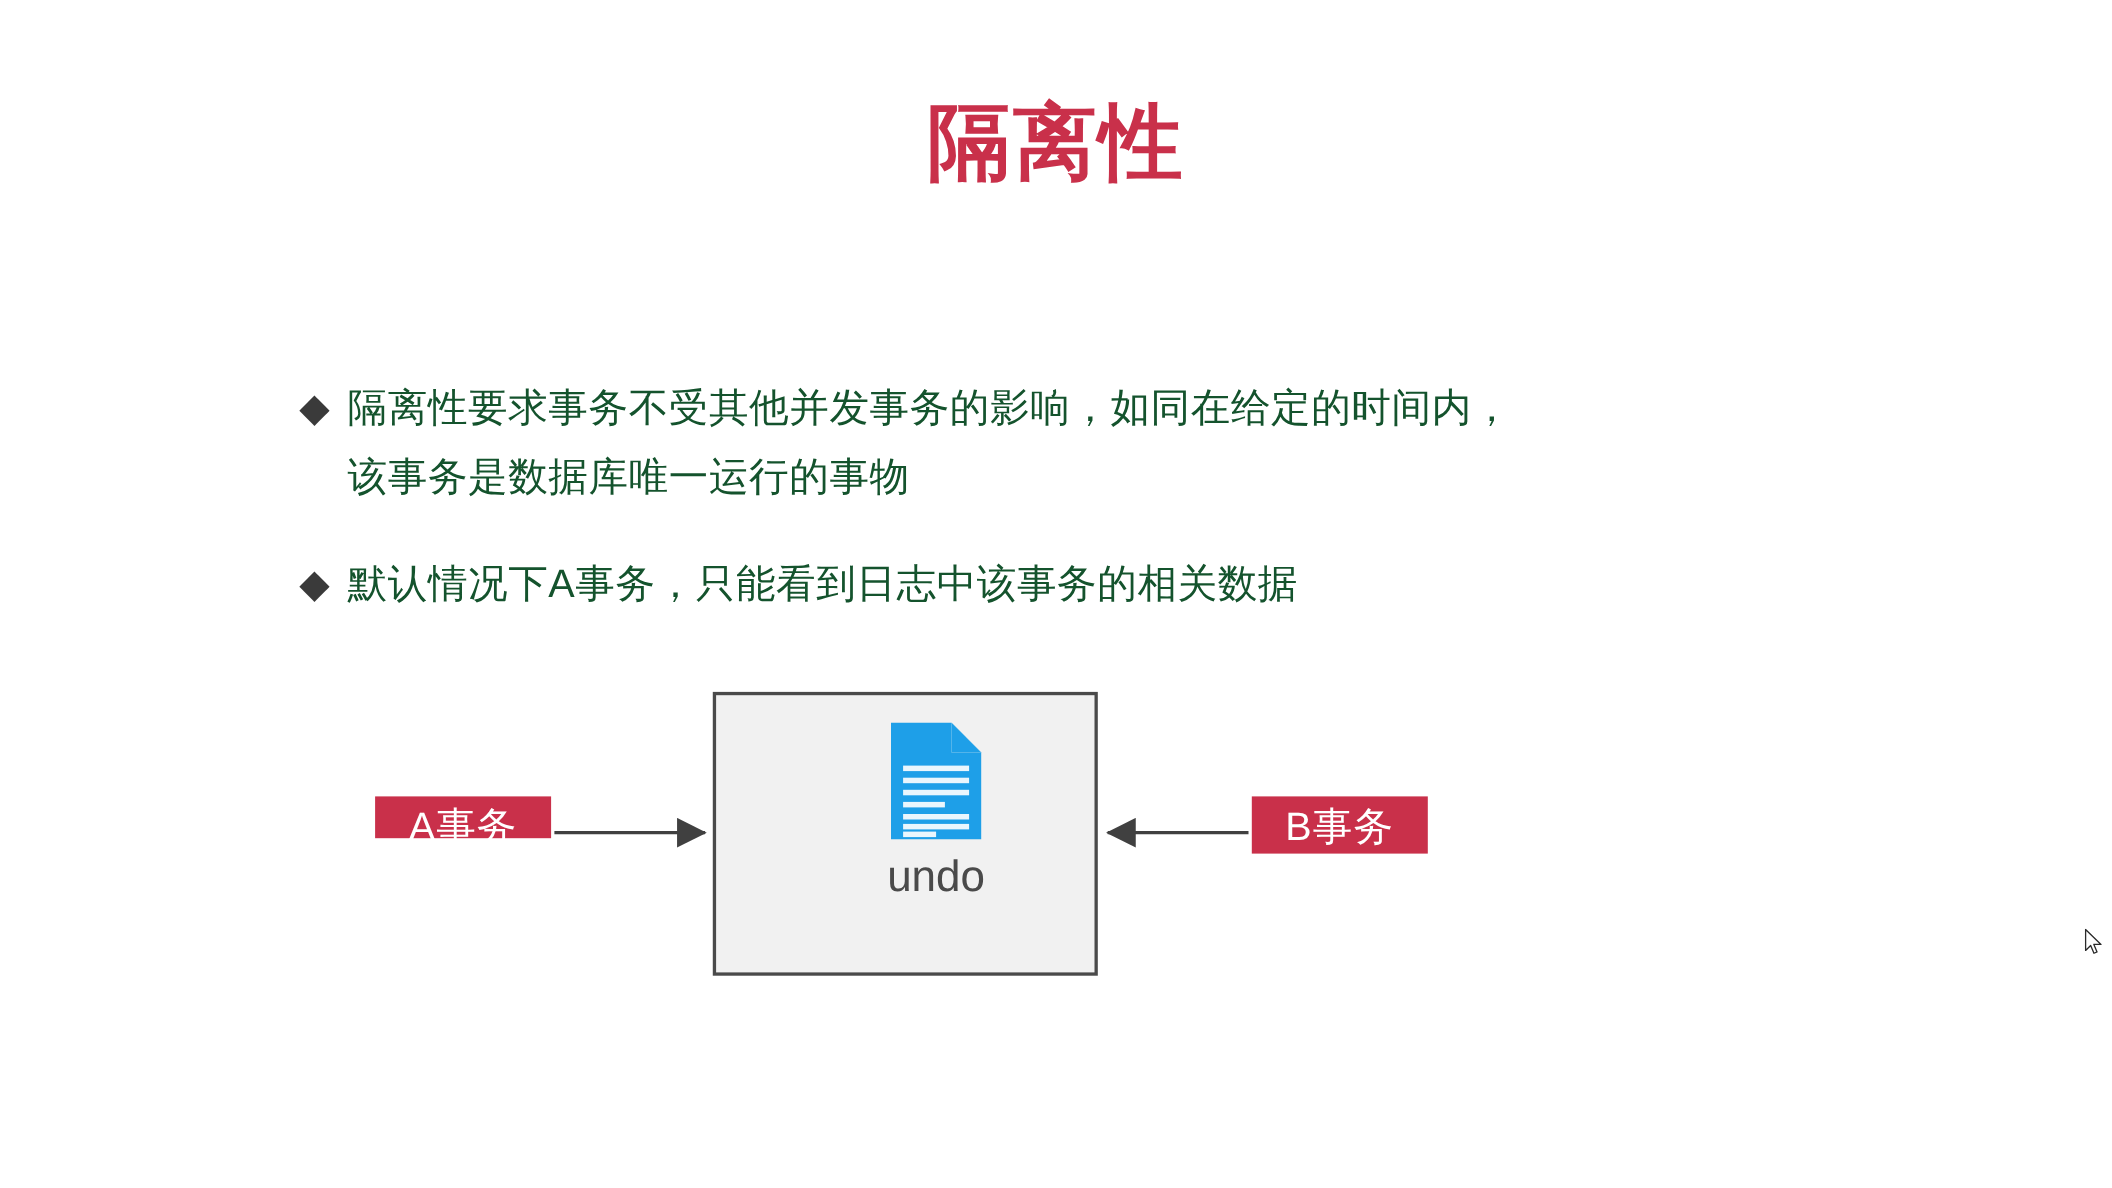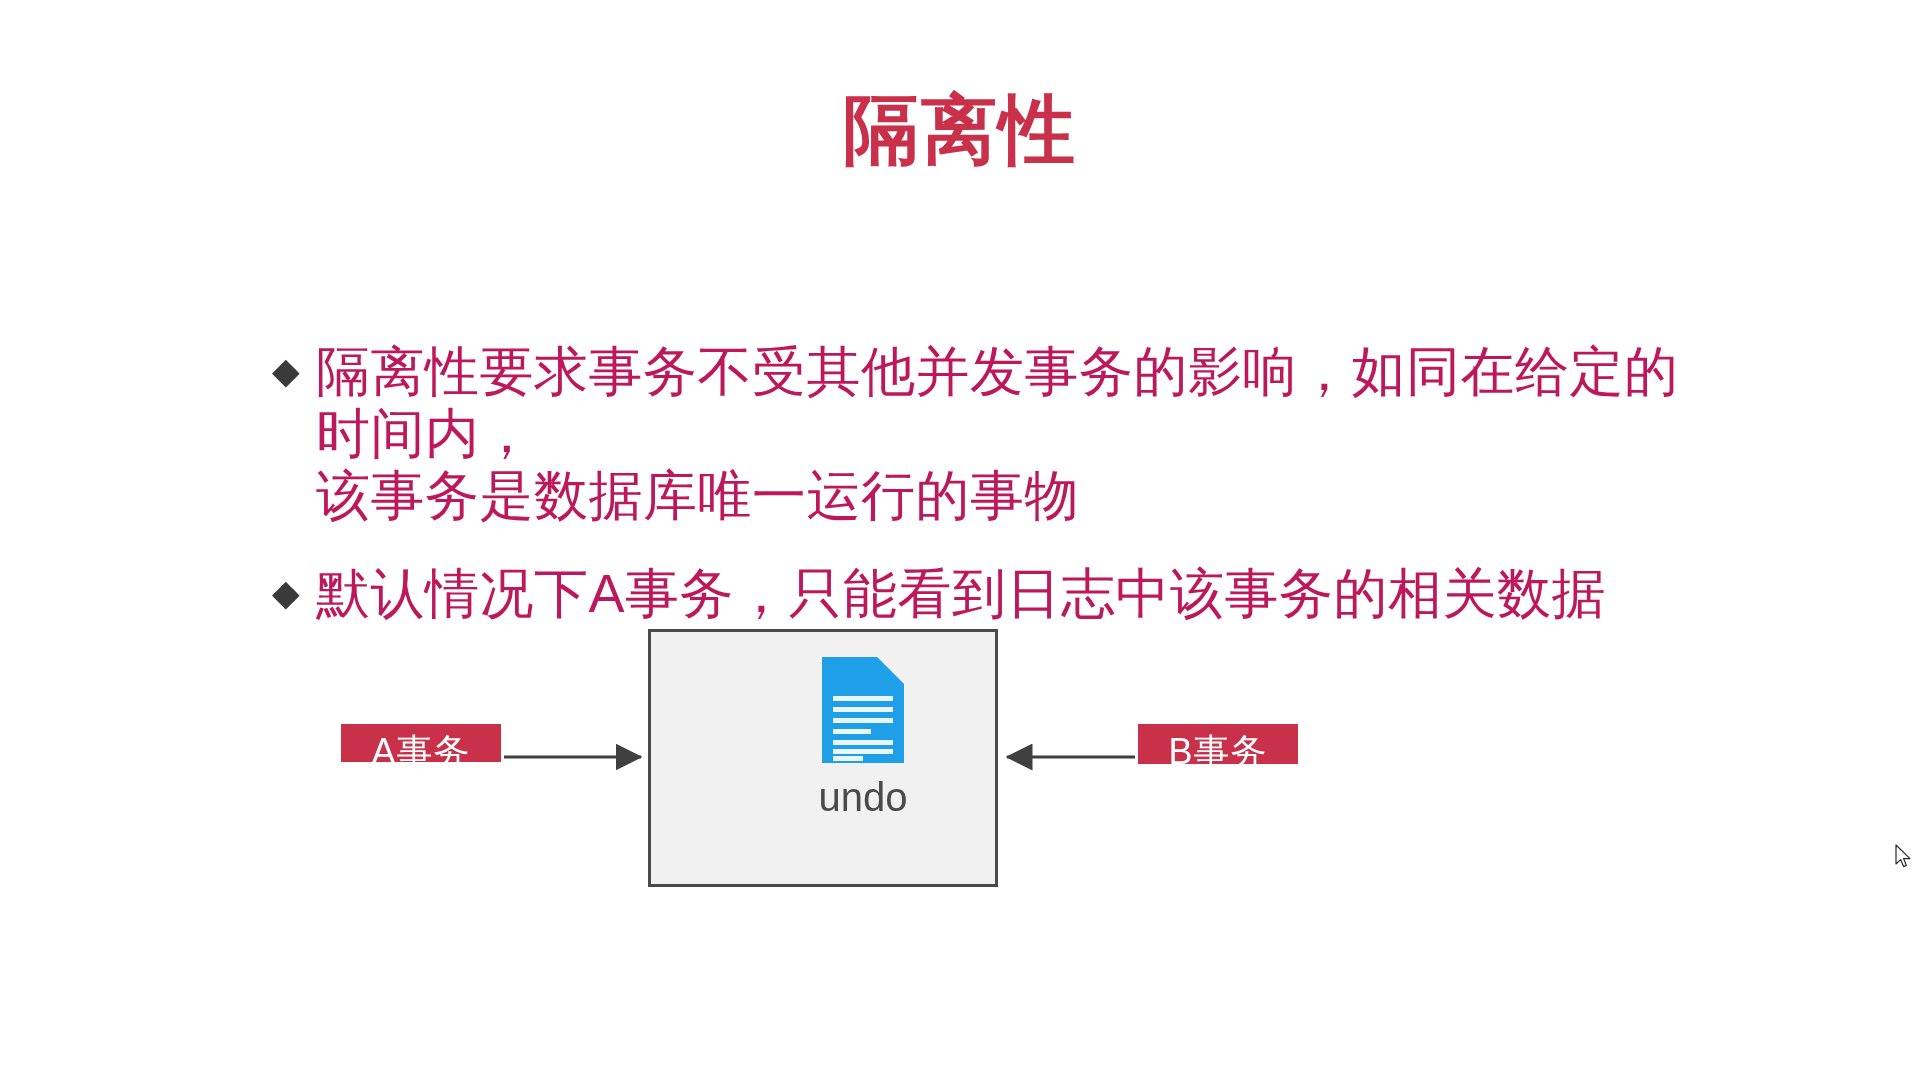--- a/index.html
+++ b/index.html
@@ -53,23 +53,23 @@
   }
   .bullet-marker {
     flex: 0 0 auto;
     width: 44px;
     font-size: 36px;
     line-height: 62px;
     color: #3A3A3A;
   }
   .bullet-text {
     flex: 1 1 auto;
-    font-size: 54px;
+    font-size: 36px;
     line-height: 62px;
-    color: #be185d;
+    color: #14532d;
     letter-spacing: 0.5px;
   }
   .bullet-text .line2 {
     display: block;
   }
 
   
   .diagram {
     position: absolute;
     left: 0;
@@ -91,21 +91,20 @@
   }
 
   .docs-row {
     position: absolute;
     left: 648px;
     top: 655px;
     width: 406px;
     display: flex;
     justify-content: center;
     gap: 22px;
-    margin-left: 12px;
   }
   .doc-item {
     display: flex;
     flex-direction: column;
     align-items: center;
   }
   .doc-icon {
     width: 86px;
     height: 110px;
     display: block;
@@ -132,21 +131,21 @@
   .txn-a {
     left: 341px;
     top: 724px;
     width: 160px;
     height: 38px;
   }
   .txn-b {
     left: 1138px;
     top: 724px;
     width: 160px;
-    height: 40px;
+    height: 52px;
   }
 
   .arrow-svg {
     position: absolute;
     left: 0;
     top: 0;
     width: 1920px;
     height: 1080px;
   }
 

